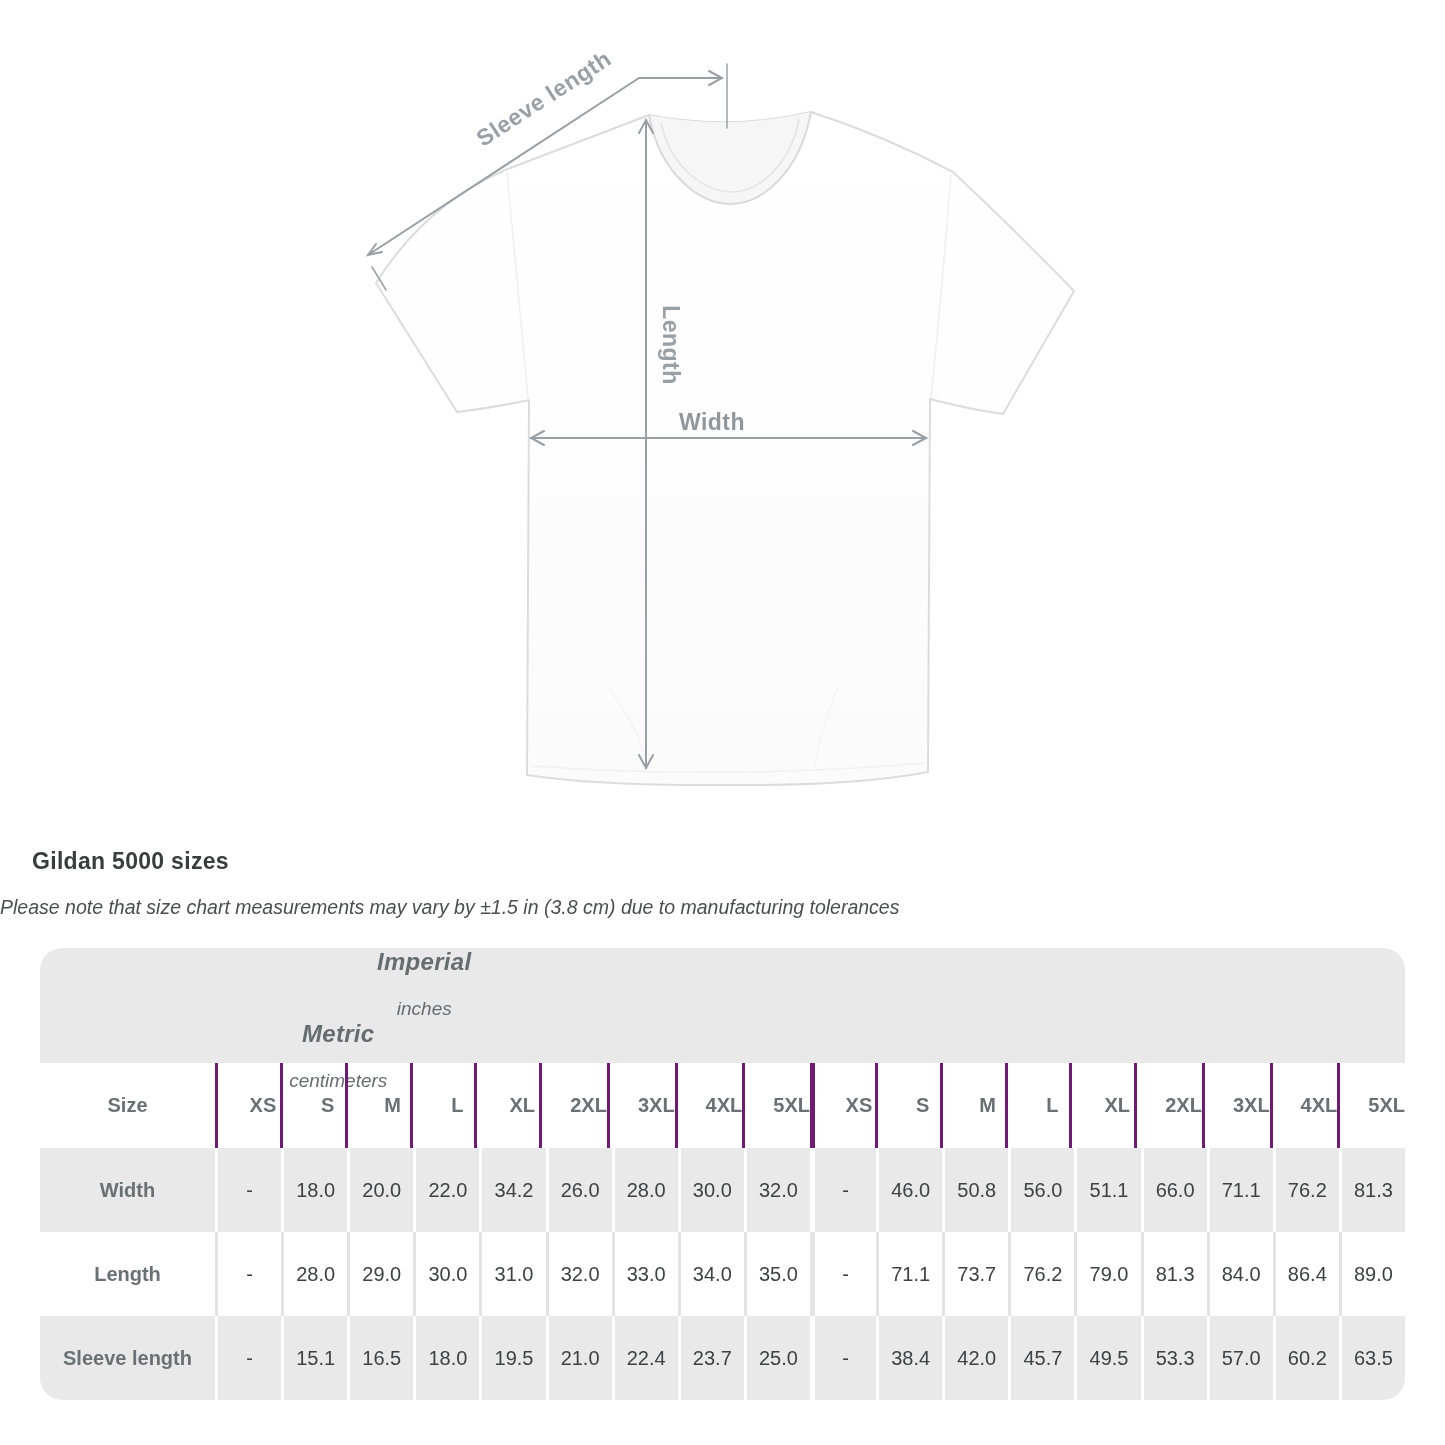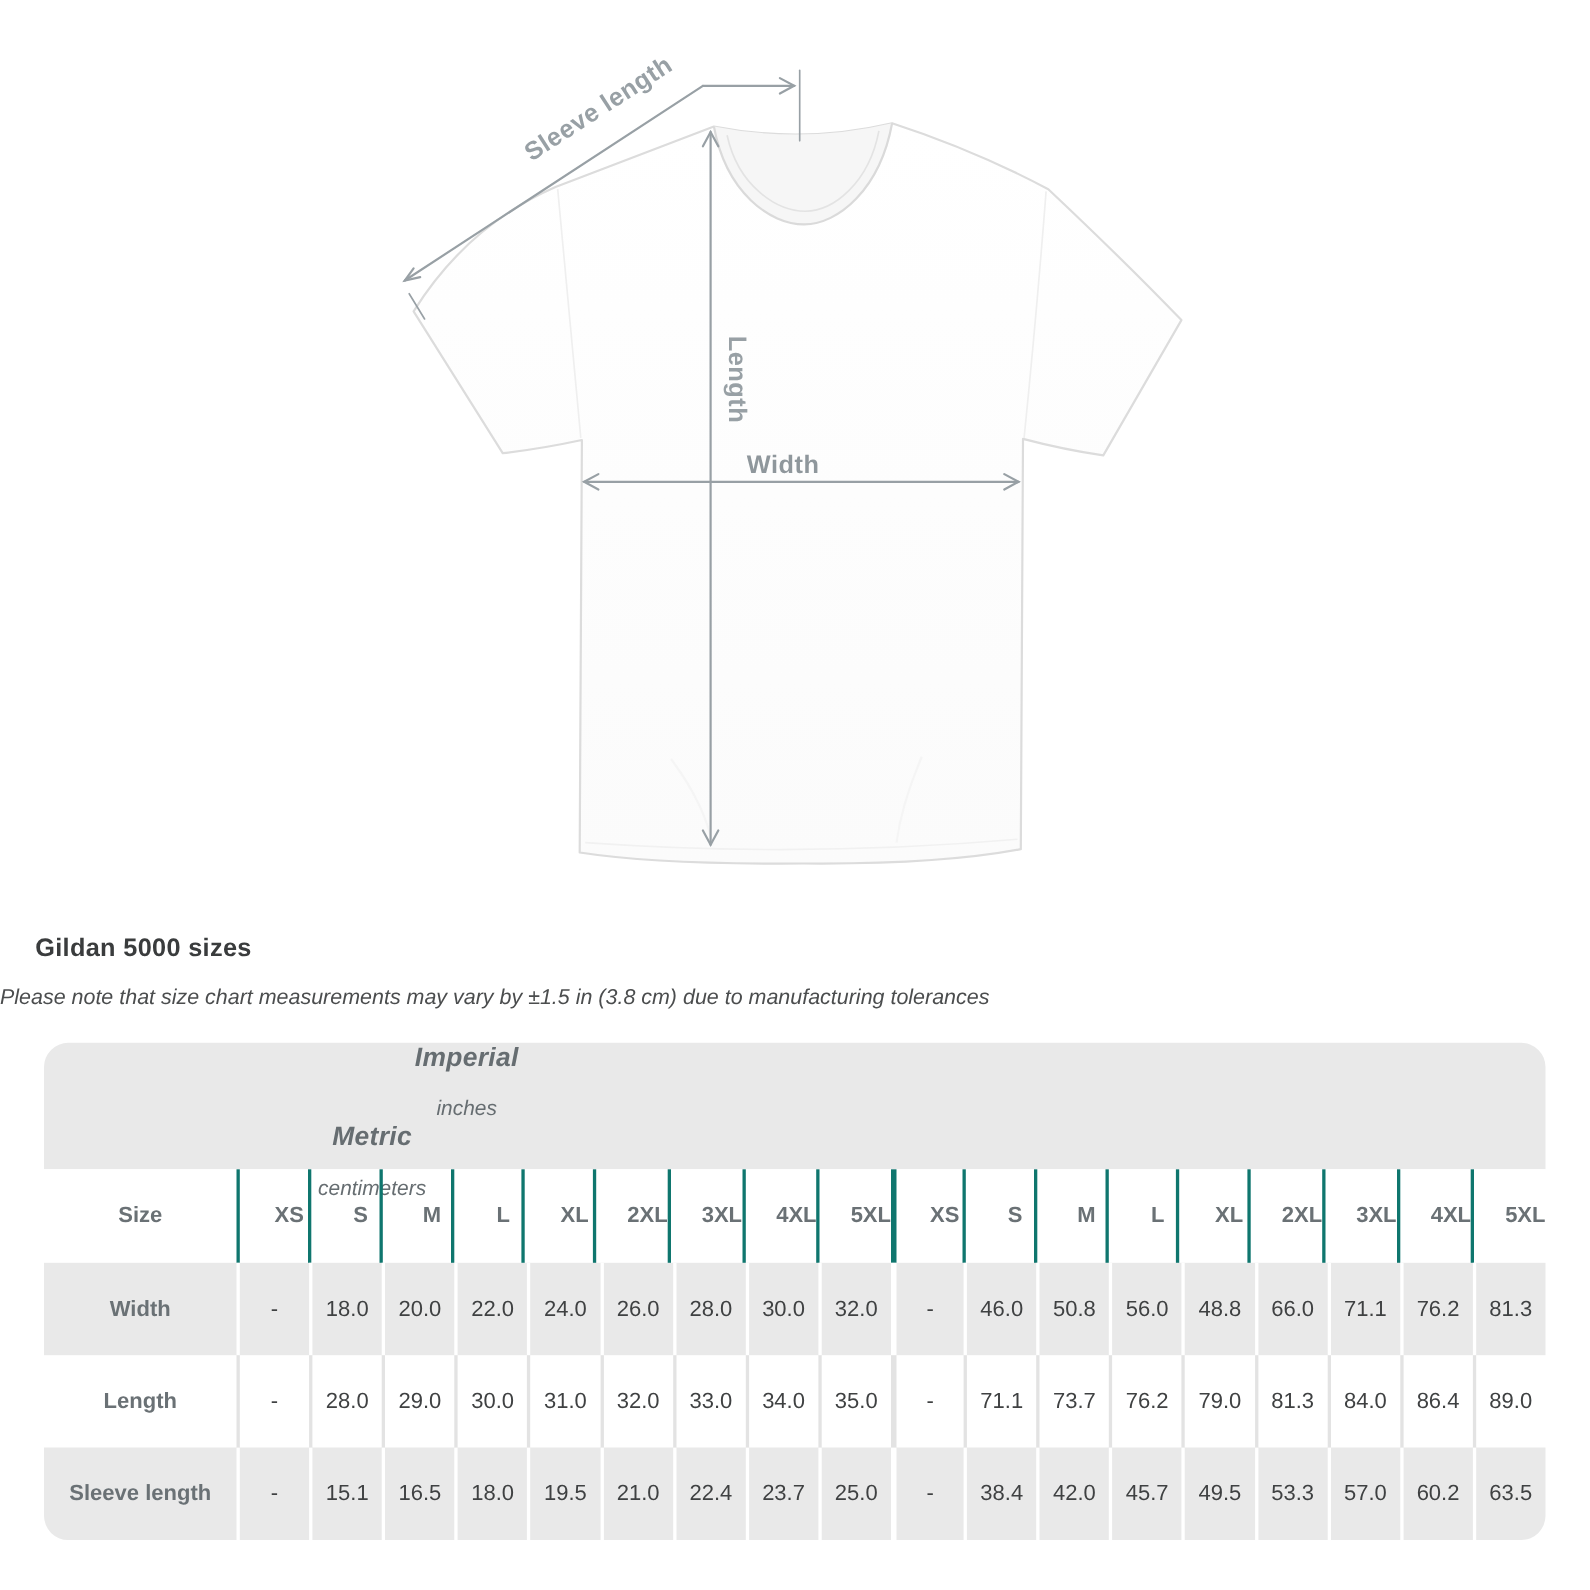--- a/index.html
+++ b/index.html
@@ -25,21 +25,21 @@
   .sec-unit{font-size:19px;font-style:italic;color:#666d71;margin-top:22px;}
 
   .trow{display:grid;grid-template-columns:175px repeat(18,1fr);align-items:stretch;}
   .trow .cell{display:flex;align-items:center;justify-content:center;
               font-size:20px;color:#3f4142;}
   .row-sizes{height:85px;background:#fff;}
   .row-data{height:84px;}
   .row-stripe{background:#e9e9e9;}
   .row-last{border-radius:0 0 22px 22px;overflow:hidden;}
 
-  .row-sizes .cell + .cell{border-left:3px solid #0f766e;padding-left:28px;}
+  .row-sizes .cell + .cell{border-left:3px solid #701a75;padding-left:28px;}
   .row-white .cell + .cell{border-left:3px solid #e3e3e3;}
   .row-stripe .cell + .cell{border-left:3px solid #ffffff;}
   .cell.mid{border-left-width:5px !important;}
 
   .cell.hdr{font-weight:bold;color:#6a7175;}
 </style>
 </head>
 <body>
 
 <div class="diagram-wrap">
@@ -147,30 +147,30 @@
     <div class="cell hdr">4XL</div>
     <div class="cell hdr">5XL</div>
   </div>
 
   <div class="trow row-data row-stripe">
     <div class="cell hdr">Width</div>
     <div class="cell">-</div>
     <div class="cell">18.0</div>
     <div class="cell">20.0</div>
     <div class="cell">22.0</div>
-    <div class="cell">24.0</div>
+    <div class="cell">34.2</div>
     <div class="cell">26.0</div>
     <div class="cell">28.0</div>
     <div class="cell">30.0</div>
     <div class="cell">32.0</div>
     <div class="cell mid">-</div>
     <div class="cell">46.0</div>
     <div class="cell">50.8</div>
     <div class="cell">56.0</div>
-    <div class="cell">48.8</div>
+    <div class="cell">51.1</div>
     <div class="cell">66.0</div>
     <div class="cell">71.1</div>
     <div class="cell">76.2</div>
     <div class="cell">81.3</div>
   </div>
 
   <div class="trow row-data row-white">
     <div class="cell hdr">Length</div>
     <div class="cell">-</div>
     <div class="cell">28.0</div>

